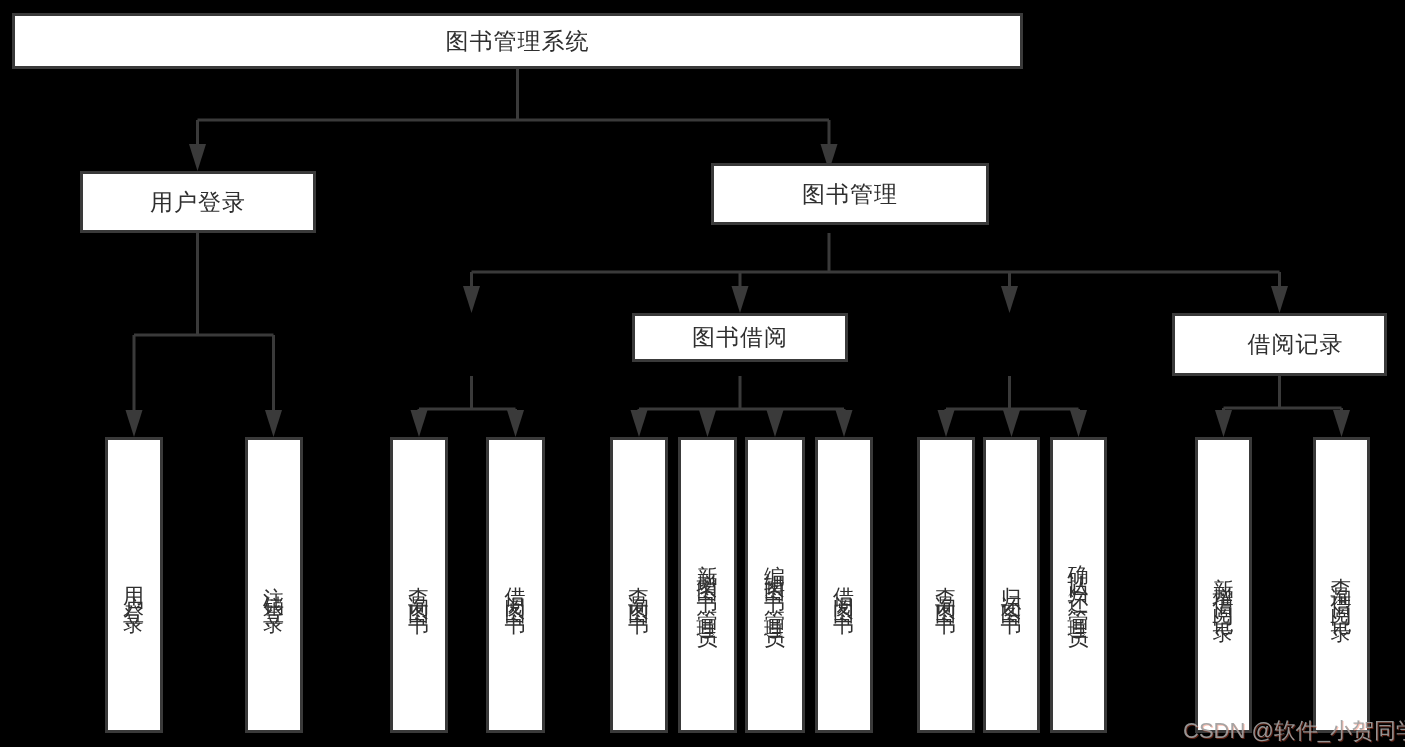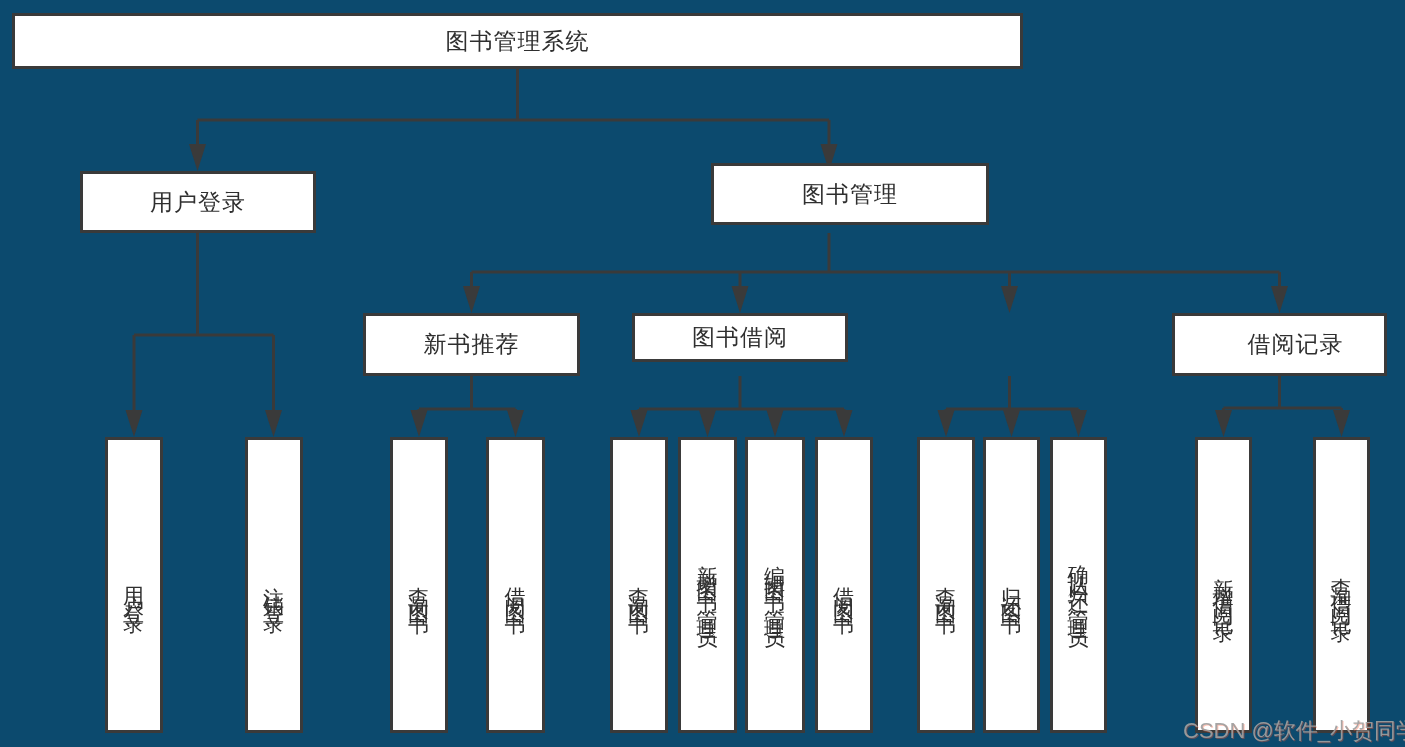--- a/index.html
+++ b/index.html
@@ -1,20 +1,20 @@
 <!DOCTYPE html>
 <html><head>
 <meta charset="utf-8">
 <style>
   html, body { margin: 0; padding: 0; background: #ffffff; }
   .canvas {
     position: relative;
     width: 1405px;
     height: 747px;
-    background: #0c4a6e;
+    background: #000000;
     font-family: "Liberation Sans", sans-serif;
     overflow: hidden;
   }
   .connectors {
     position: absolute;
     left: 0; top: 0;
     width: 1405px; height: 747px;
   }
   .box {
     position: absolute;
@@ -123,21 +123,20 @@
       <polygon points="1215,410 1232,410 1223.5,437"></polygon>
       <polygon points="1333,410 1350,410 1341.5,437"></polygon>
     </g>
   </svg>
 
   <div class="box hbox" style="left:12px; top:13px; width:1011px; height:56px;">图书管理系统</div>
 
   <div class="box hbox" style="left:80px; top:171px; width:236px; height:62px;">用户登录</div>
   <div class="box hbox" style="left:711px; top:163px; width:278px; height:62px;font-family:Liberation Mono, monospace;">图书管理</div>
 
-  <div class="box hbox" style="left:363px; top:313px; width:217px; height:63px;">新书推荐</div>
   <div class="box hbox" style="left:632px; top:313px; width:216px; height:49px;">图书借阅</div>
   <div class="box hbox" style="left:1172px; top:313px; width:215px; height:63px;padding-left:32px;">借阅记录</div>
 
   <div class="box vbox" style="left:105px; top:437px; width:58px; height:296px;">用户登录</div>
   <div class="box vbox" style="left:245px; top:437px; width:58px; height:296px;">注销登录</div>
 
   <div class="box vbox" style="left:390px; top:437px; width:58px; height:296px;">查询图书</div>
   <div class="box vbox" style="left:486px; top:437px; width:59px; height:296px;">借阅图书</div>
 
   <div class="box vbox" style="left:610px; top:437px; width:58px; height:296px;">查询图书</div>

